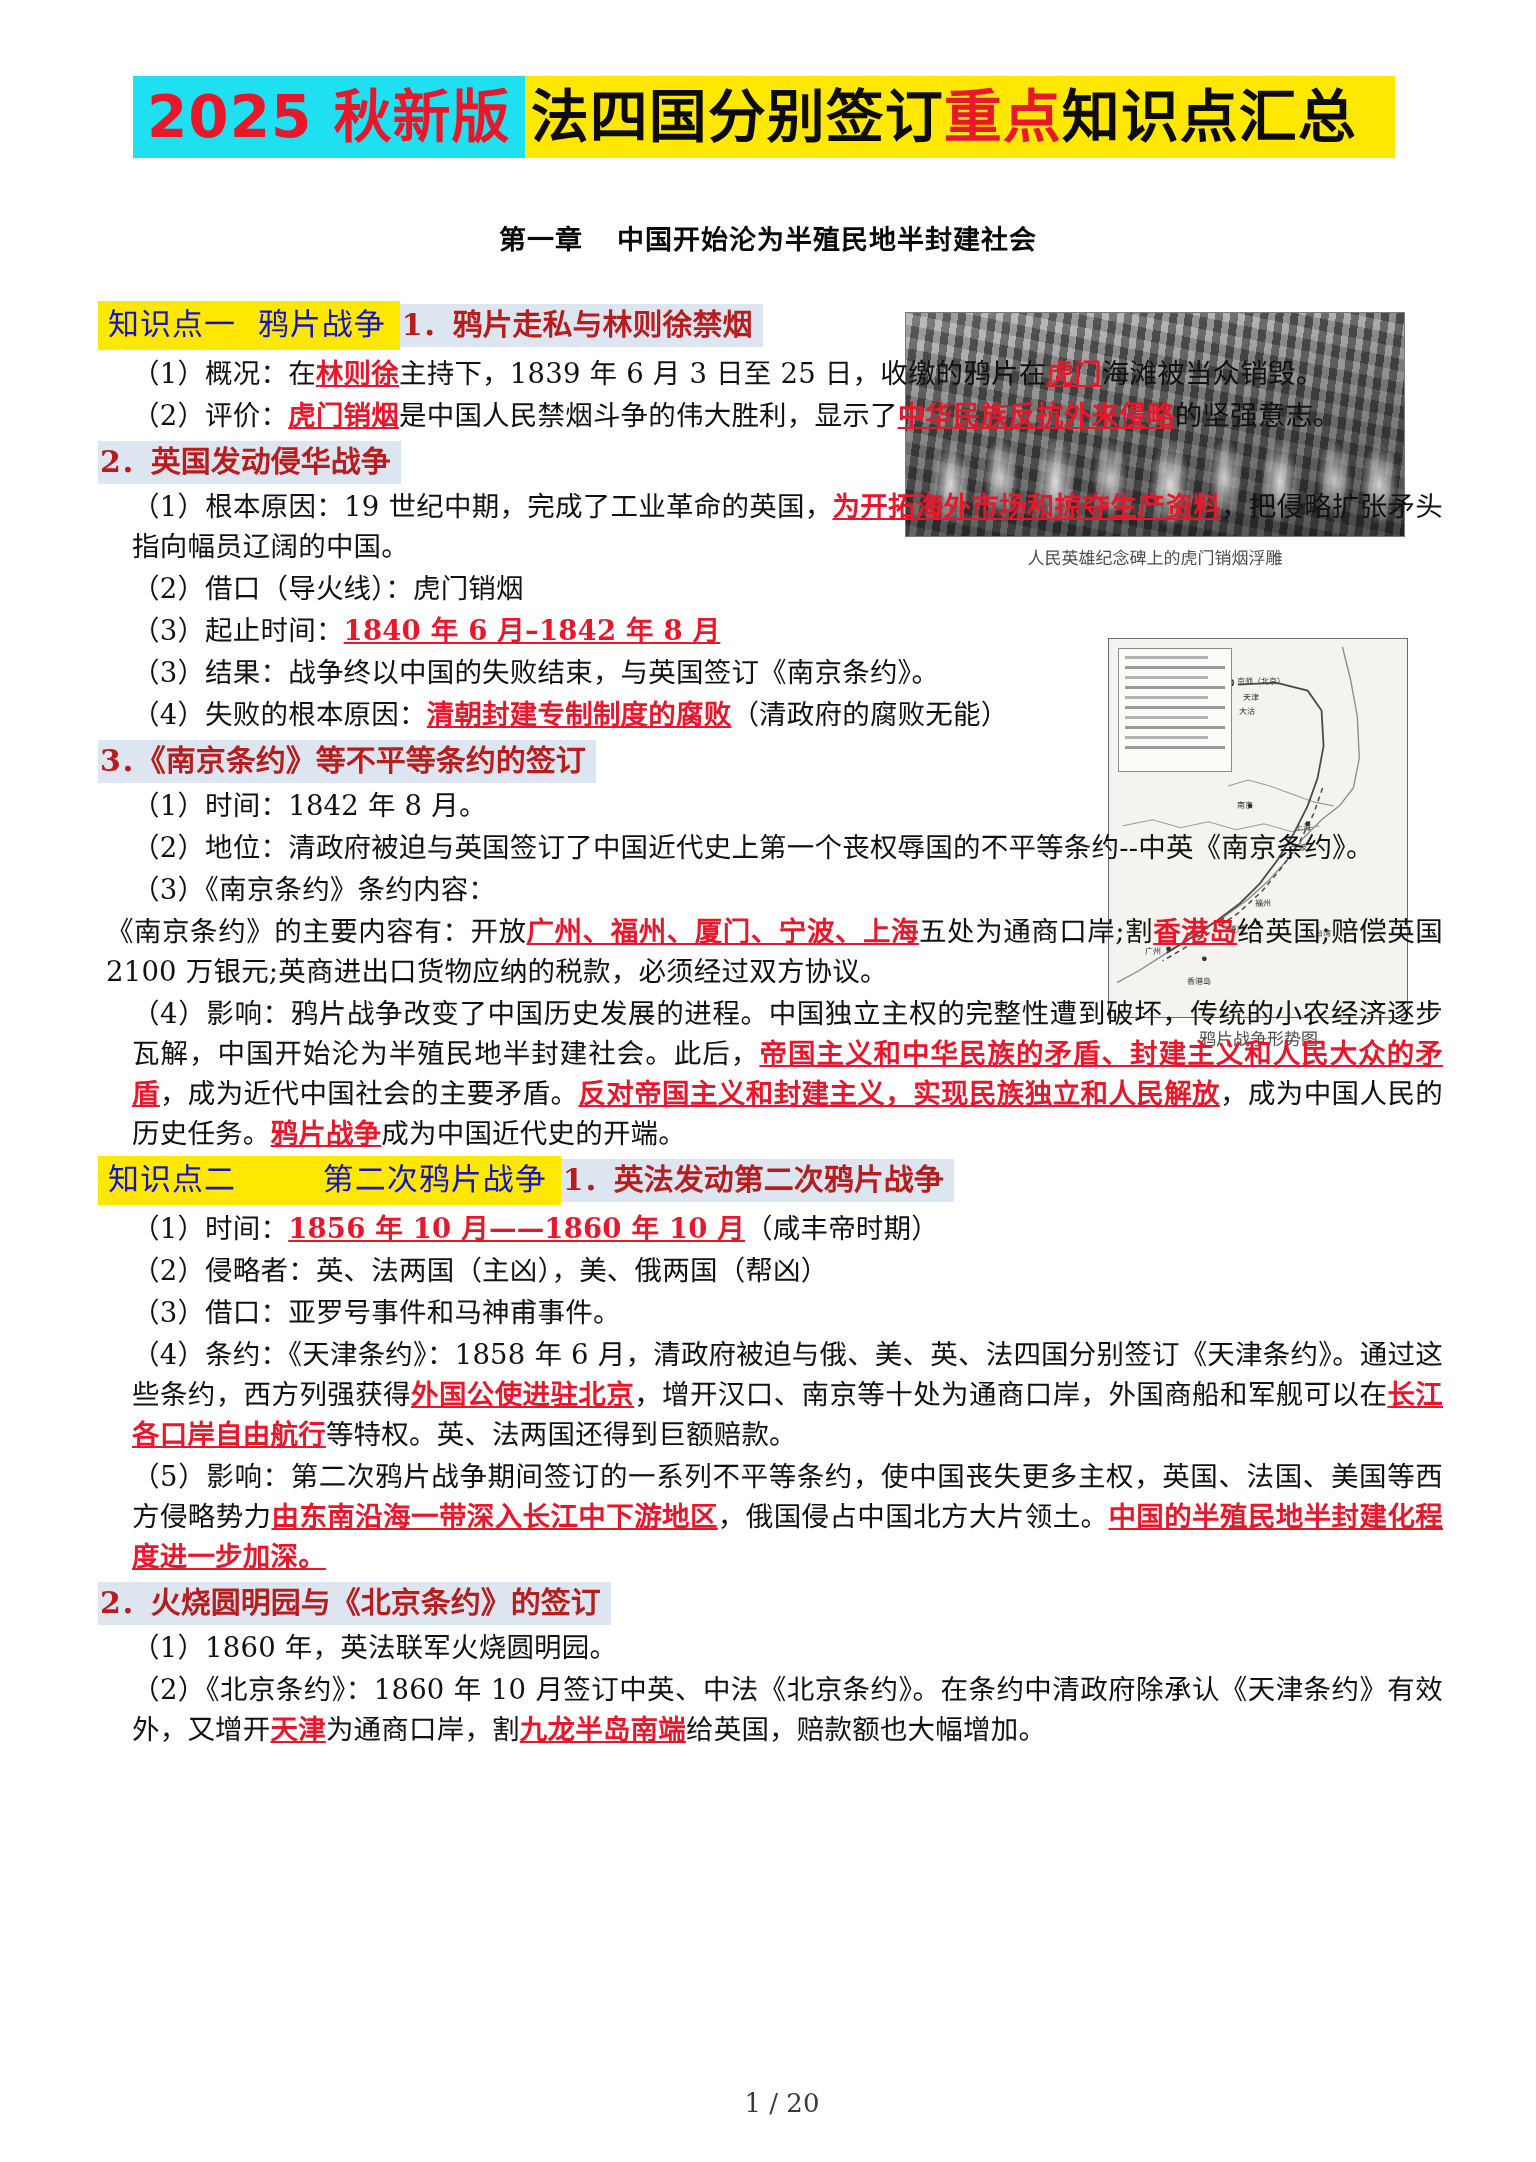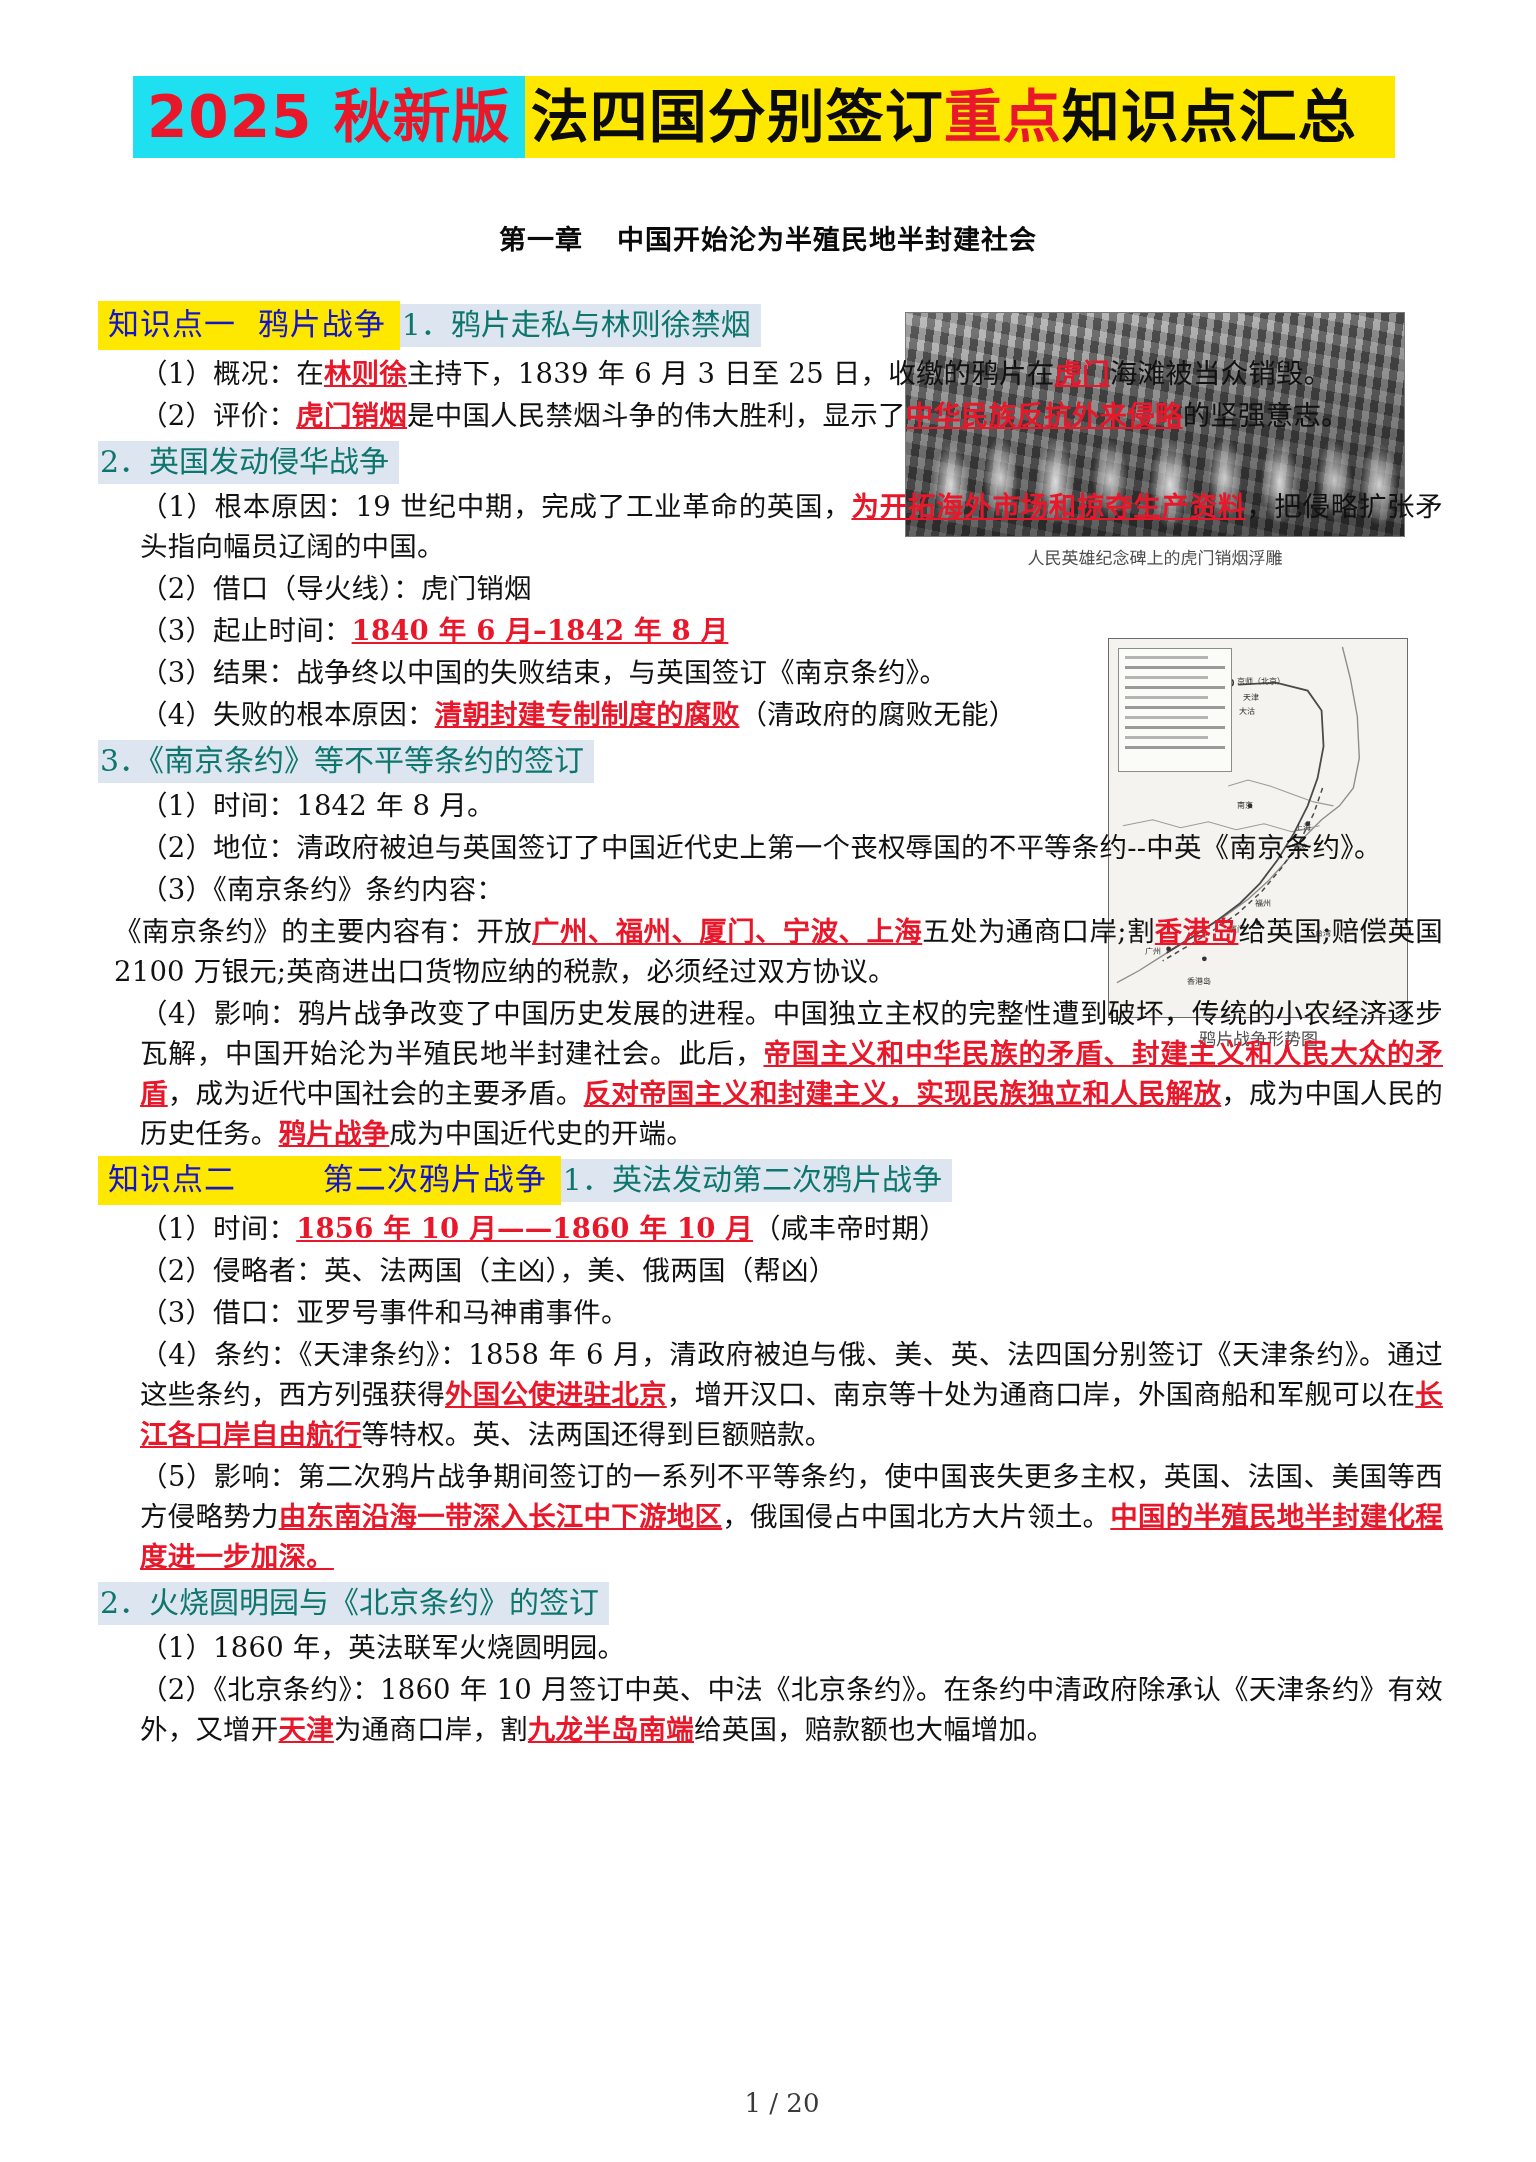--- a/index.html
+++ b/index.html
@@ -93,33 +93,33 @@
     padding: 2px 14px 4px 10px;
     letter-spacing: 1px;
     margin-bottom: 3px;
     white-space: pre;
   }
 
   
   .sub-heading {
     display: inline-block;
     background: #dde6f0;
-    color: #0f766e;
-    font-family: "DejaVu Serif", "Liberation Serif", serif;
-    font-weight: normal;
+    color: #b91c1c;
+    font-family: "DejaVu Serif", "Liberation Serif", serif;
+    font-weight: bold;
     font-size: 30px;
     line-height: 1.34;
     padding: 1px 10px 2px 2px;
     margin: 4px 0 2px 0;
     white-space: pre;
   }
 
   
   p.body {
-    margin: 0 0 2px 16px;
+    margin: 0 0 2px 8px;
     font-size: 27.5px;
     line-height: 1.455;
     color: #111111;
     text-align: justify;
     letter-spacing: 0.2px;
   }
   p.body.indent { text-indent: 0; padding-left: 26px; }
 
   .hl {
     color: #e8172a;

